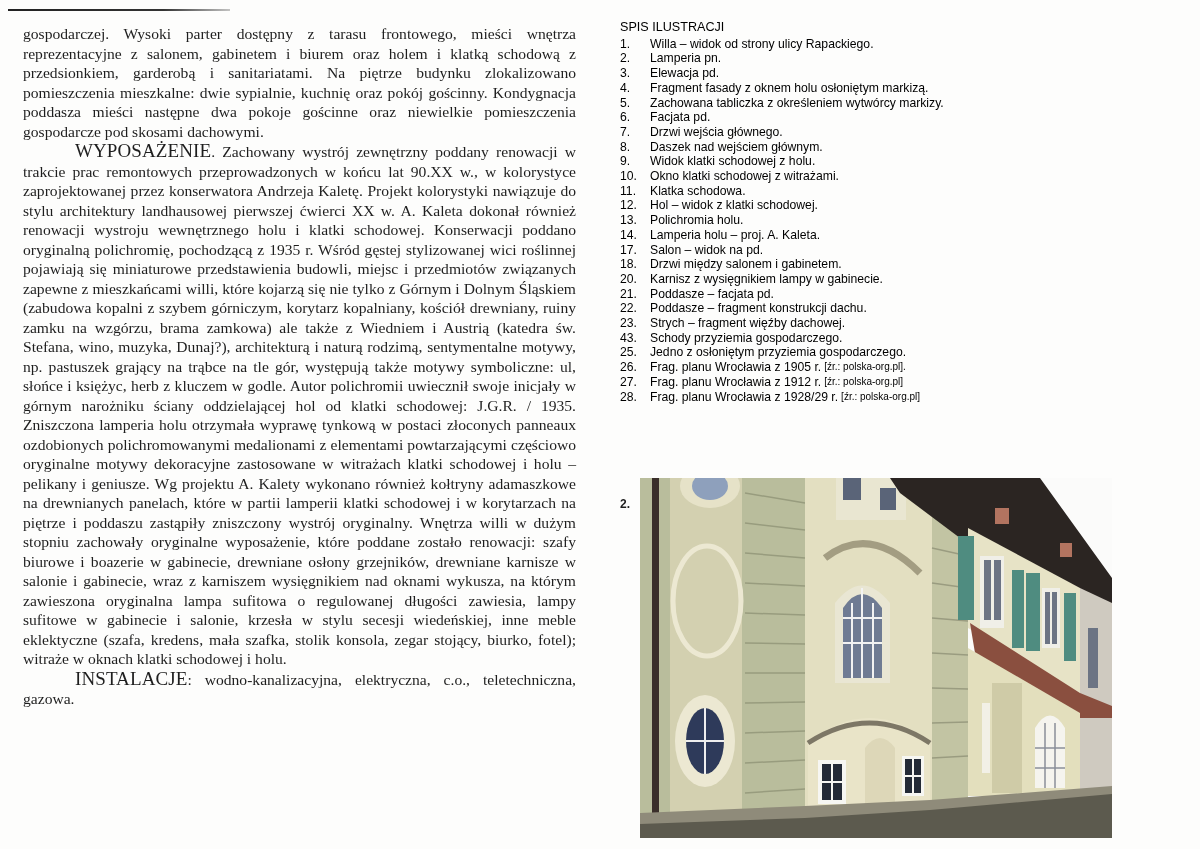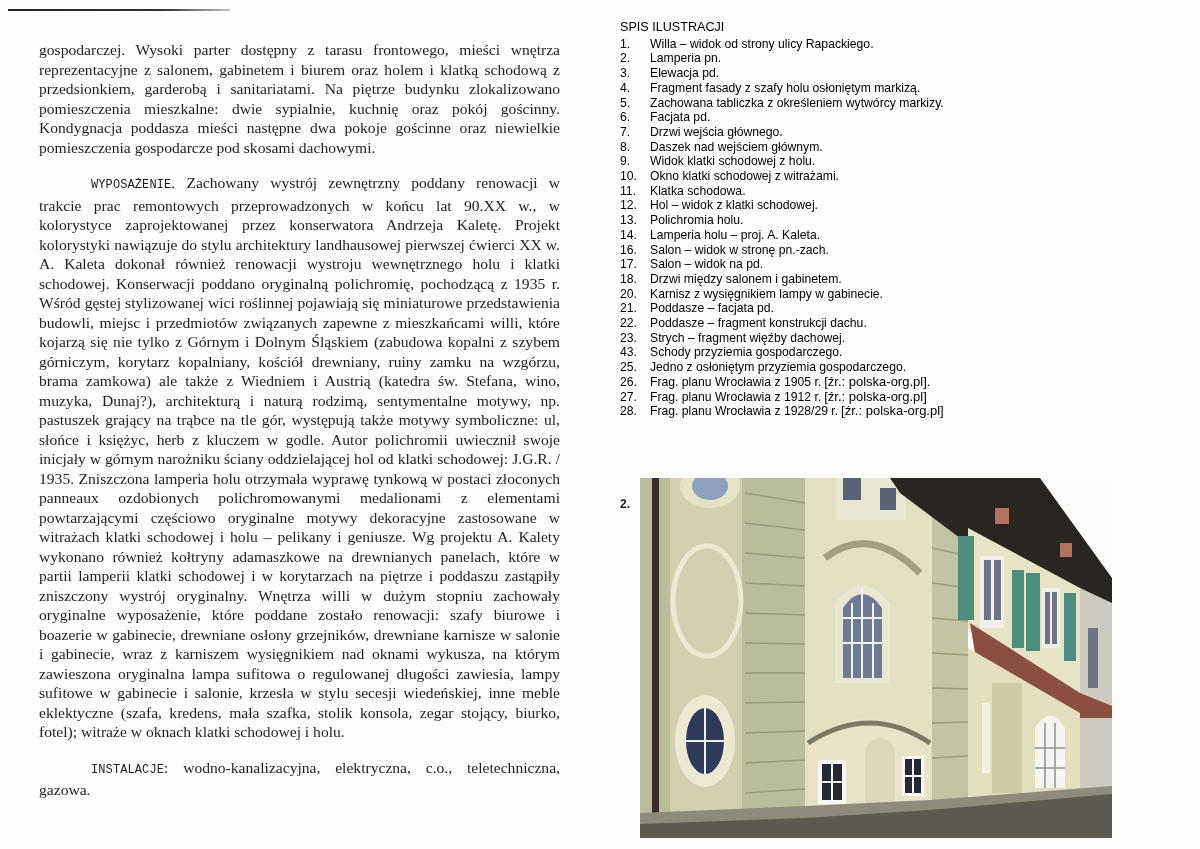--- a/index.html
+++ b/index.html
@@ -12,38 +12,38 @@
   }
   .top-rule {
     position: absolute; left: 8px; top: 9px; width: 222px; height: 2px;
     background: linear-gradient(90deg, #222 0%, #333 70%, rgba(60,60,60,0.3) 100%);
   }
   .left-col {
     position: absolute; left: 23px; top: 24px; width: 553px;
     font-size: 15.6px; line-height: 19.5px;
     text-align: justify;
   }
-  .left-col p { margin: 16px; }
+  .left-col p { margin: 0; }
   .left-col p.indent { text-indent: 52px; }
   .sect-head {
-    font-family: Liberation Mono, monospace;
-    font-size: 12px;
+    font-family: Liberation Serif, serif;
+    font-size: 19px;
     letter-spacing: 0.1px;
   }
 
   .right-col {
     position: absolute; left: 620px; top: 20px; width: 560px;
     font-family: "Liberation Sans", "DejaVu Sans", sans-serif;
     font-size: 12.2px; line-height: 14.7px; color: #000000;
   }
   .list-title { margin: 0 0 2px 0; font-size: 12.6px; }
   .ill-list { list-style: none; margin: 0; padding: 0; }
   .ill-list li { display: flex; white-space: nowrap; }
   .ill-num { width: 30px; flex: none; }
-  .src { font-size: 13px; margin-left: 3px; }
+  .src { font-size: 10px; margin-left: 3px; }
 
   .fig-label {
     position: absolute; left: 620px; top: 497px;
     font-family: "Liberation Sans", "DejaVu Sans", sans-serif;
     font-weight: bold; font-size: 12px;
   }
   .photo {
     position: absolute; left: 640px; top: 478px; width: 472px; height: 360px;
     overflow: hidden; background: #fff;
   }
@@ -70,21 +70,21 @@
       <li>
         <span class="ill-num">2.</span>
         <span>Lamperia pn.</span>
       </li>
       <li>
         <span class="ill-num">3.</span>
         <span>Elewacja pd.</span>
       </li>
       <li>
         <span class="ill-num">4.</span>
-        <span>Fragment fasady z szafy holu osłoniętym markizą.</span>
+        <span>Fragment fasady z oknem holu osłoniętym markizą.</span>
       </li>
       <li>
         <span class="ill-num">5.</span>
         <span>Zachowana tabliczka z określeniem wytwórcy markizy.</span>
       </li>
       <li>
         <span class="ill-num">6.</span>
         <span>Facjata pd.</span>
       </li>
       <li>
@@ -111,24 +111,20 @@
         <span class="ill-num">12.</span>
         <span>Hol – widok z klatki schodowej.</span>
       </li>
       <li>
         <span class="ill-num">13.</span>
         <span>Polichromia holu.</span>
       </li>
       <li>
         <span class="ill-num">14.</span>
         <span>Lamperia holu – proj. A. Kaleta.</span>
-      </li>
-      <li>
-        <span class="ill-num">16.</span>
-        <span>Salon – widok w stronę pn.-zach.</span>
       </li>
       <li>
         <span class="ill-num">17.</span>
         <span>Salon – widok na pd.</span>
       </li>
       <li>
         <span class="ill-num">18.</span>
         <span>Drzwi między salonem i gabinetem.</span>
       </li>
       <li>

